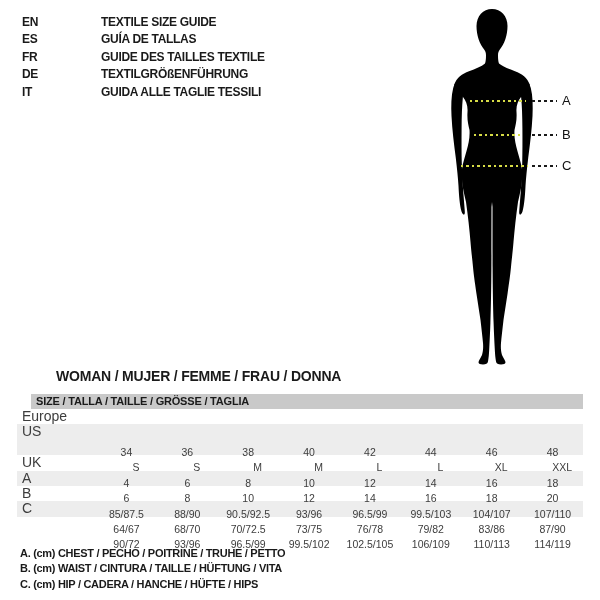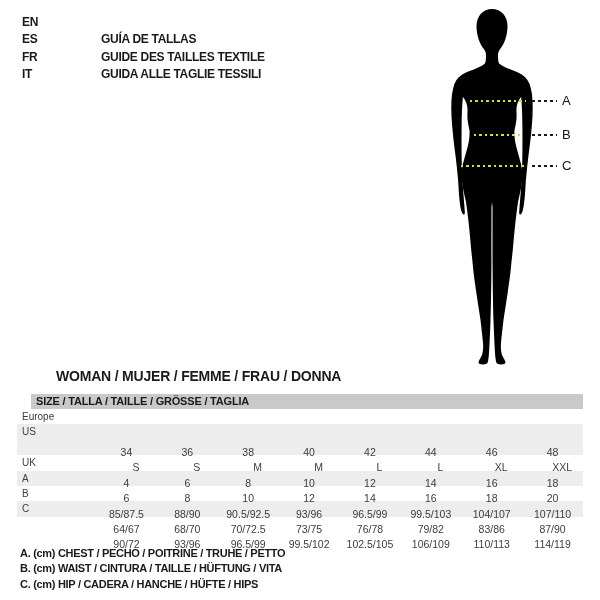--- a/index.html
+++ b/index.html
@@ -26,43 +26,48 @@
   .group-title{position:absolute;left:20px;top:368px;font-size:14px;
     font-weight:bold;letter-spacing:-0.2px;margin-left:36px;}
 
   
   .size-table{position:absolute;left:17px;top:394px;width:566px;}
   .thead{height:15px;line-height:15px;background:#c9c9c9;
     font-size:11px;font-weight:bold;padding-left:5px;letter-spacing:-0.2px;
     box-sizing:border-box;}
   .trow{display:flex;height:15.4px;line-height:15.4px;font-size:10.5px;color:#3d3d3d;}
   .trow.shaded{background:#ededed;}
-  .tlabel{flex:0 0 79px;padding-left:5px;box-sizing:border-box;font-size:10px;
+  .tlabel{flex:0 0 79px;padding-left:5px;box-sizing:border-box;font-size:14px;
     white-space:nowrap;}
   .tcell{flex:1 1 0;text-align:center;white-space:nowrap;margin-top:36px;}
 
   
   .legend{position:absolute;left:20px;top:546px;}
   .legend-line{height:15.3px;line-height:15.3px;font-size:11px;font-weight:bold;
     letter-spacing:-0.3px;white-space:nowrap;}
 </style>
 </head>
 <body>
 
 <div class="lang-list">
     <div class="lang-row">
       <span class="lang-code">EN</span>
+      <span class="lang-label">TEXTILE SIZE GUIDE</span>
     </div>
     <div class="lang-row">
       <span class="lang-code">ES</span>
       <span class="lang-label">GUÍA DE TALLAS</span>
     </div>
     <div class="lang-row">
       <span class="lang-code">FR</span>
       <span class="lang-label">GUIDE DES TAILLES TEXTILE</span>
+    </div>
+    <div class="lang-row">
+      <span class="lang-code">DE</span>
+      <span class="lang-label">TEXTILGRÖßENFÜHRUNG</span>
     </div>
     <div class="lang-row">
       <span class="lang-code">IT</span>
       <span class="lang-label">GUIDA ALLE TAGLIE TESSILI</span>
     </div>
   </div>
 
 <div class="figure-box">
   <svg width="100" height="360" viewBox="0 0 100 360" xmlns="http://www.w3.org/2000/svg">
     <path d="M50,3 C41,3 34.5,10 34.5,20 C34.5,29 37.5,38 42.5,44 C43.6,45.5 44,47 44,49.5

